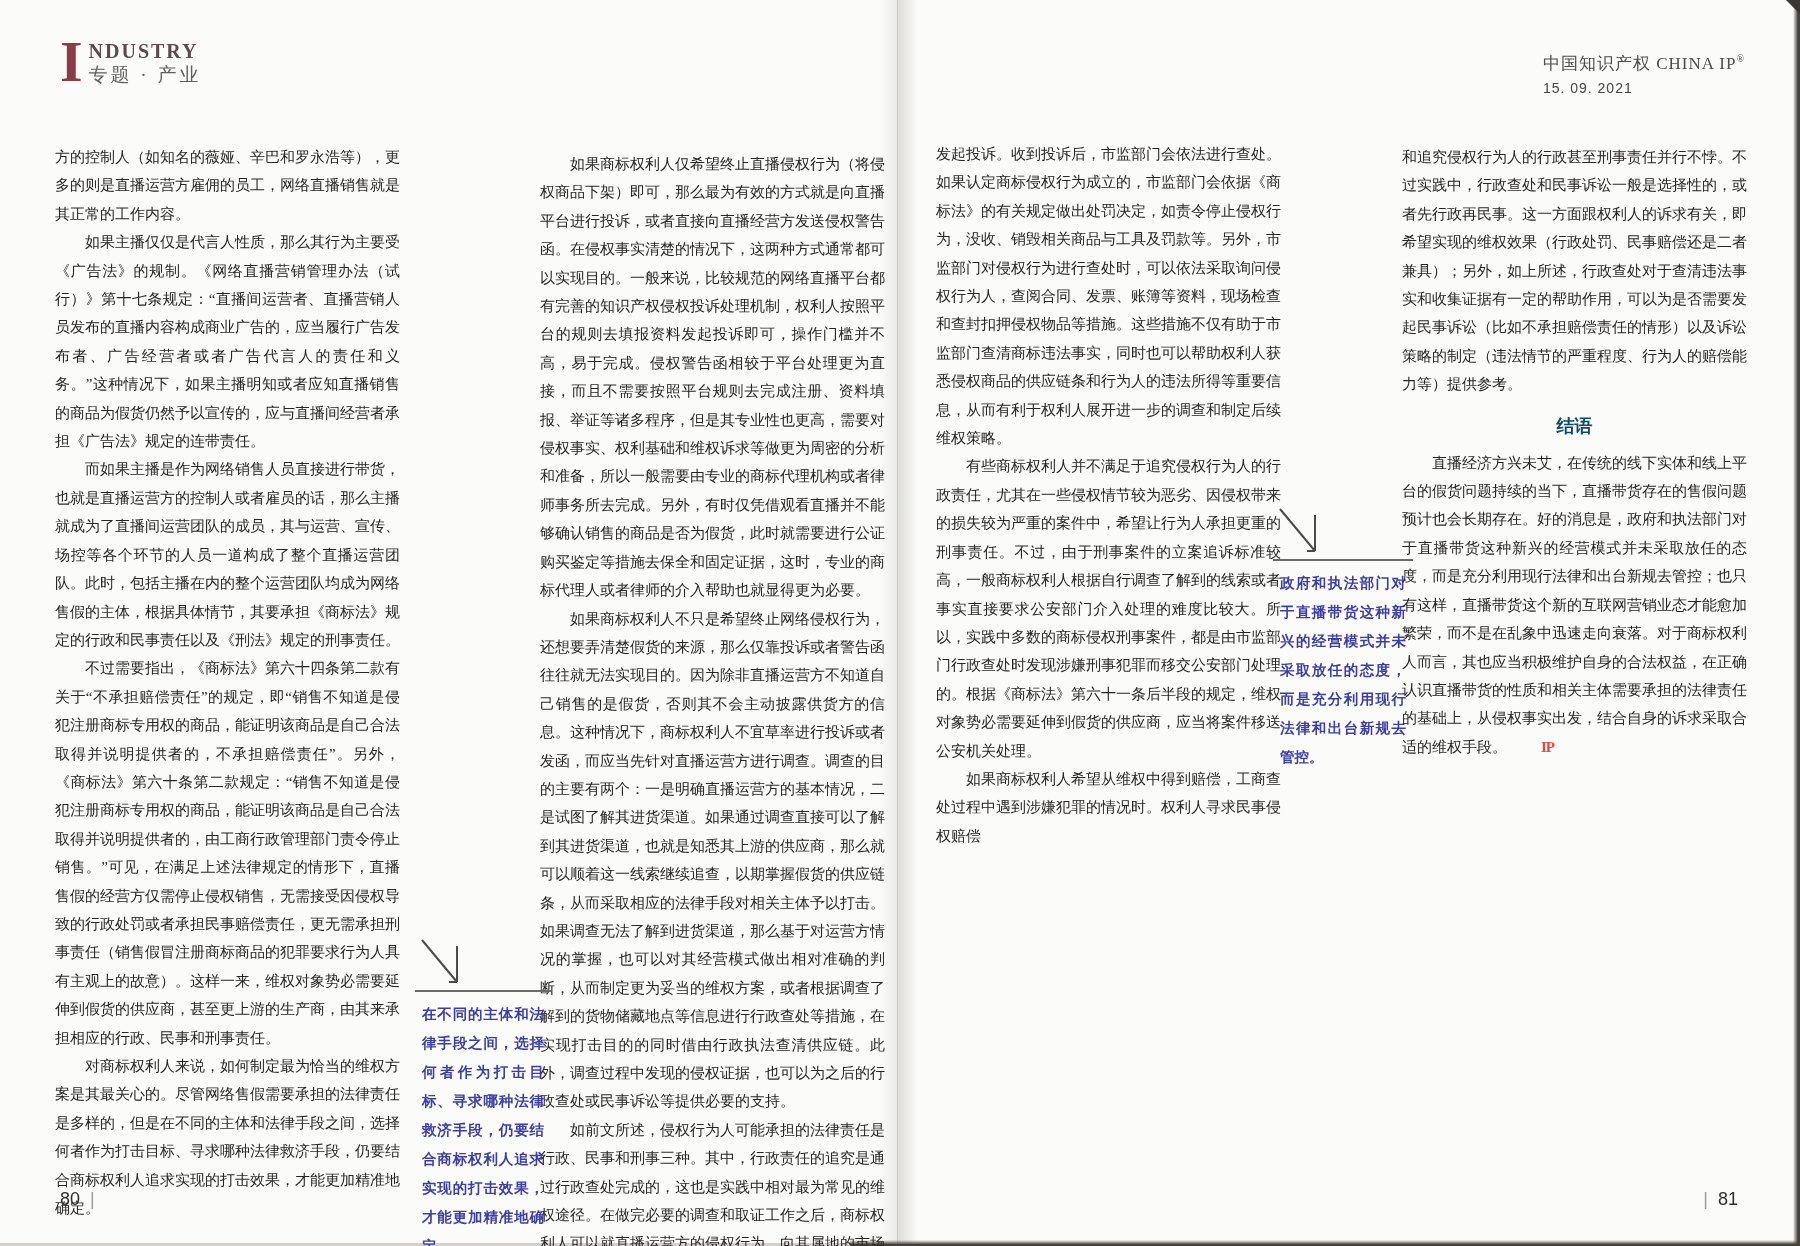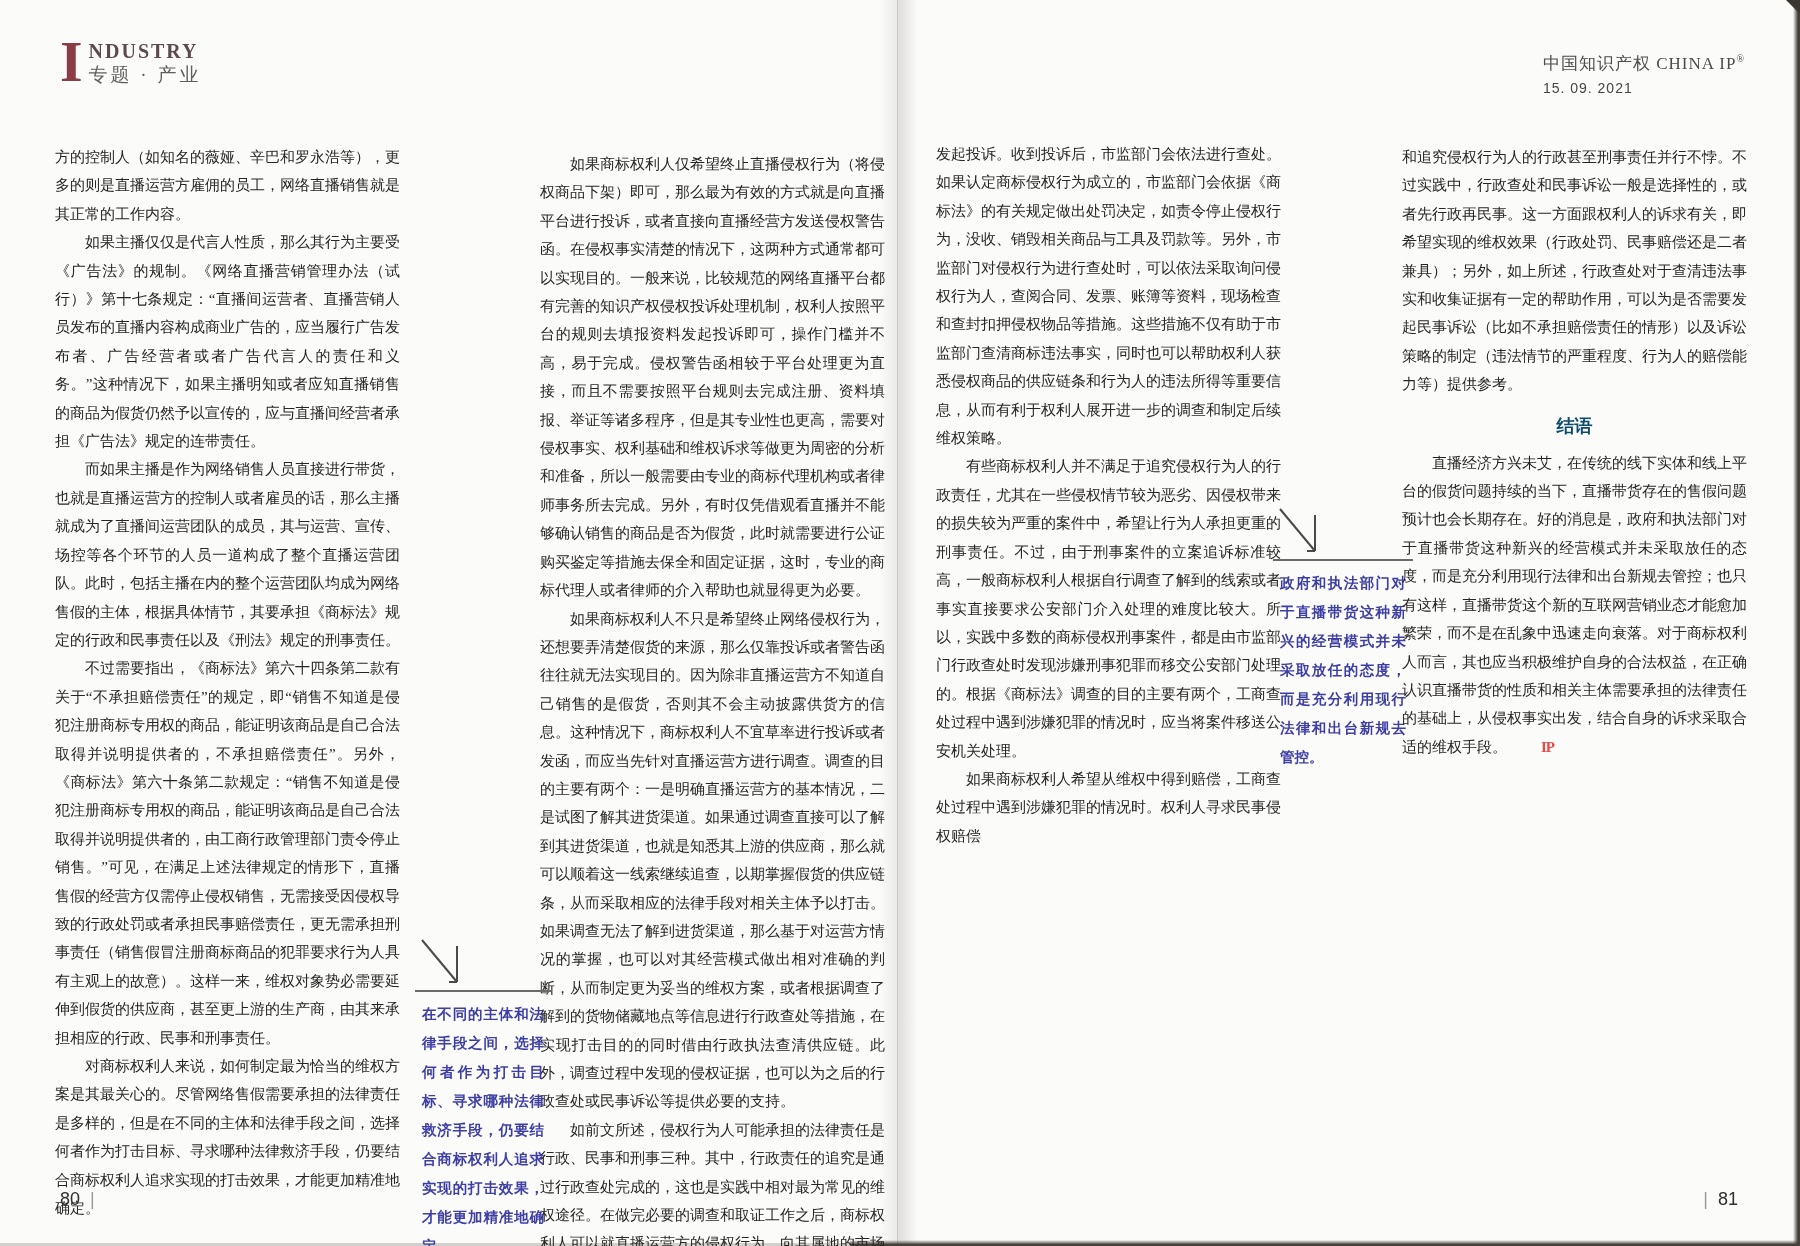--- a/index.html
+++ b/index.html
@@ -149,21 +149,21 @@
       <line x1="3" y1="4" x2="38" y2="46" stroke="#4a4a4a" stroke-width="2"></line>
       <line x1="38" y1="10" x2="38" y2="46" stroke="#4a4a4a" stroke-width="2"></line>
       <line x1="30" y1="46" x2="38" y2="46" stroke="#4a4a4a" stroke-width="2"></line>
     </svg>
     <div class="rule"></div>
     <p class="atext">在不同的主体和法律手段之间，选择何者作为打击目标、寻求哪种法律救济手段，仍要结合商标权利人追求实现的打击效果，才能更加精准地确定。</p>
   </div>
 
   <div class="col" id="r-col1">
     <p>发起投诉。收到投诉后，市监部门会依法进行查处。如果认定商标侵权行为成立的，市监部门会依据《商标法》的有关规定做出处罚决定，如责令停止侵权行为，没收、销毁相关商品与工具及罚款等。另外，市监部门对侵权行为进行查处时，可以依法采取询问侵权行为人，查阅合同、发票、账簿等资料，现场检查和查封扣押侵权物品等措施。这些措施不仅有助于市监部门查清商标违法事实，同时也可以帮助权利人获悉侵权商品的供应链条和行为人的违法所得等重要信息，从而有利于权利人展开进一步的调查和制定后续维权策略。</p>
-    <p class="indent">有些商标权利人并不满足于追究侵权行为人的行政责任，尤其在一些侵权情节较为恶劣、因侵权带来的损失较为严重的案件中，希望让行为人承担更重的刑事责任。不过，由于刑事案件的立案追诉标准较高，一般商标权利人根据自行调查了解到的线索或者事实直接要求公安部门介入处理的难度比较大。所以，实践中多数的商标侵权刑事案件，都是由市监部门行政查处时发现涉嫌刑事犯罪而移交公安部门处理的。根据《商标法》调查的目的主要有两个，工商查处过程中遇到涉嫌犯罪的情况时，应当将案件移送公安机关处理。</p>
+    <p class="indent">有些商标权利人并不满足于追究侵权行为人的行政责任，尤其在一些侵权情节较为恶劣、因侵权带来的损失较为严重的案件中，希望让行为人承担更重的刑事责任。不过，由于刑事案件的立案追诉标准较高，一般商标权利人根据自行调查了解到的线索或者事实直接要求公安部门介入处理的难度比较大。所以，实践中多数的商标侵权刑事案件，都是由市监部门行政查处时发现涉嫌刑事犯罪而移交公安部门处理的。根据《商标法》第六十一条后半段的规定，维权对象势必需要延伸到假货的供应商，应当将案件移送公安机关处理。</p>
     <p class="indent">如果商标权利人希望从维权中得到赔偿，工商查处过程中遇到涉嫌犯罪的情况时。权利人寻求民事侵权赔偿</p>
   </div>
 
   <div class="annot" id="r-annot">
     <svg class="arrow" width="46" height="50" viewBox="0 0 46 50">
       <line x1="3" y1="4" x2="38" y2="46" stroke="#4a4a4a" stroke-width="2"></line>
       <line x1="38" y1="10" x2="38" y2="46" stroke="#4a4a4a" stroke-width="2"></line>
       <line x1="30" y1="46" x2="38" y2="46" stroke="#4a4a4a" stroke-width="2"></line>
     </svg>
     <div class="rule"></div>

